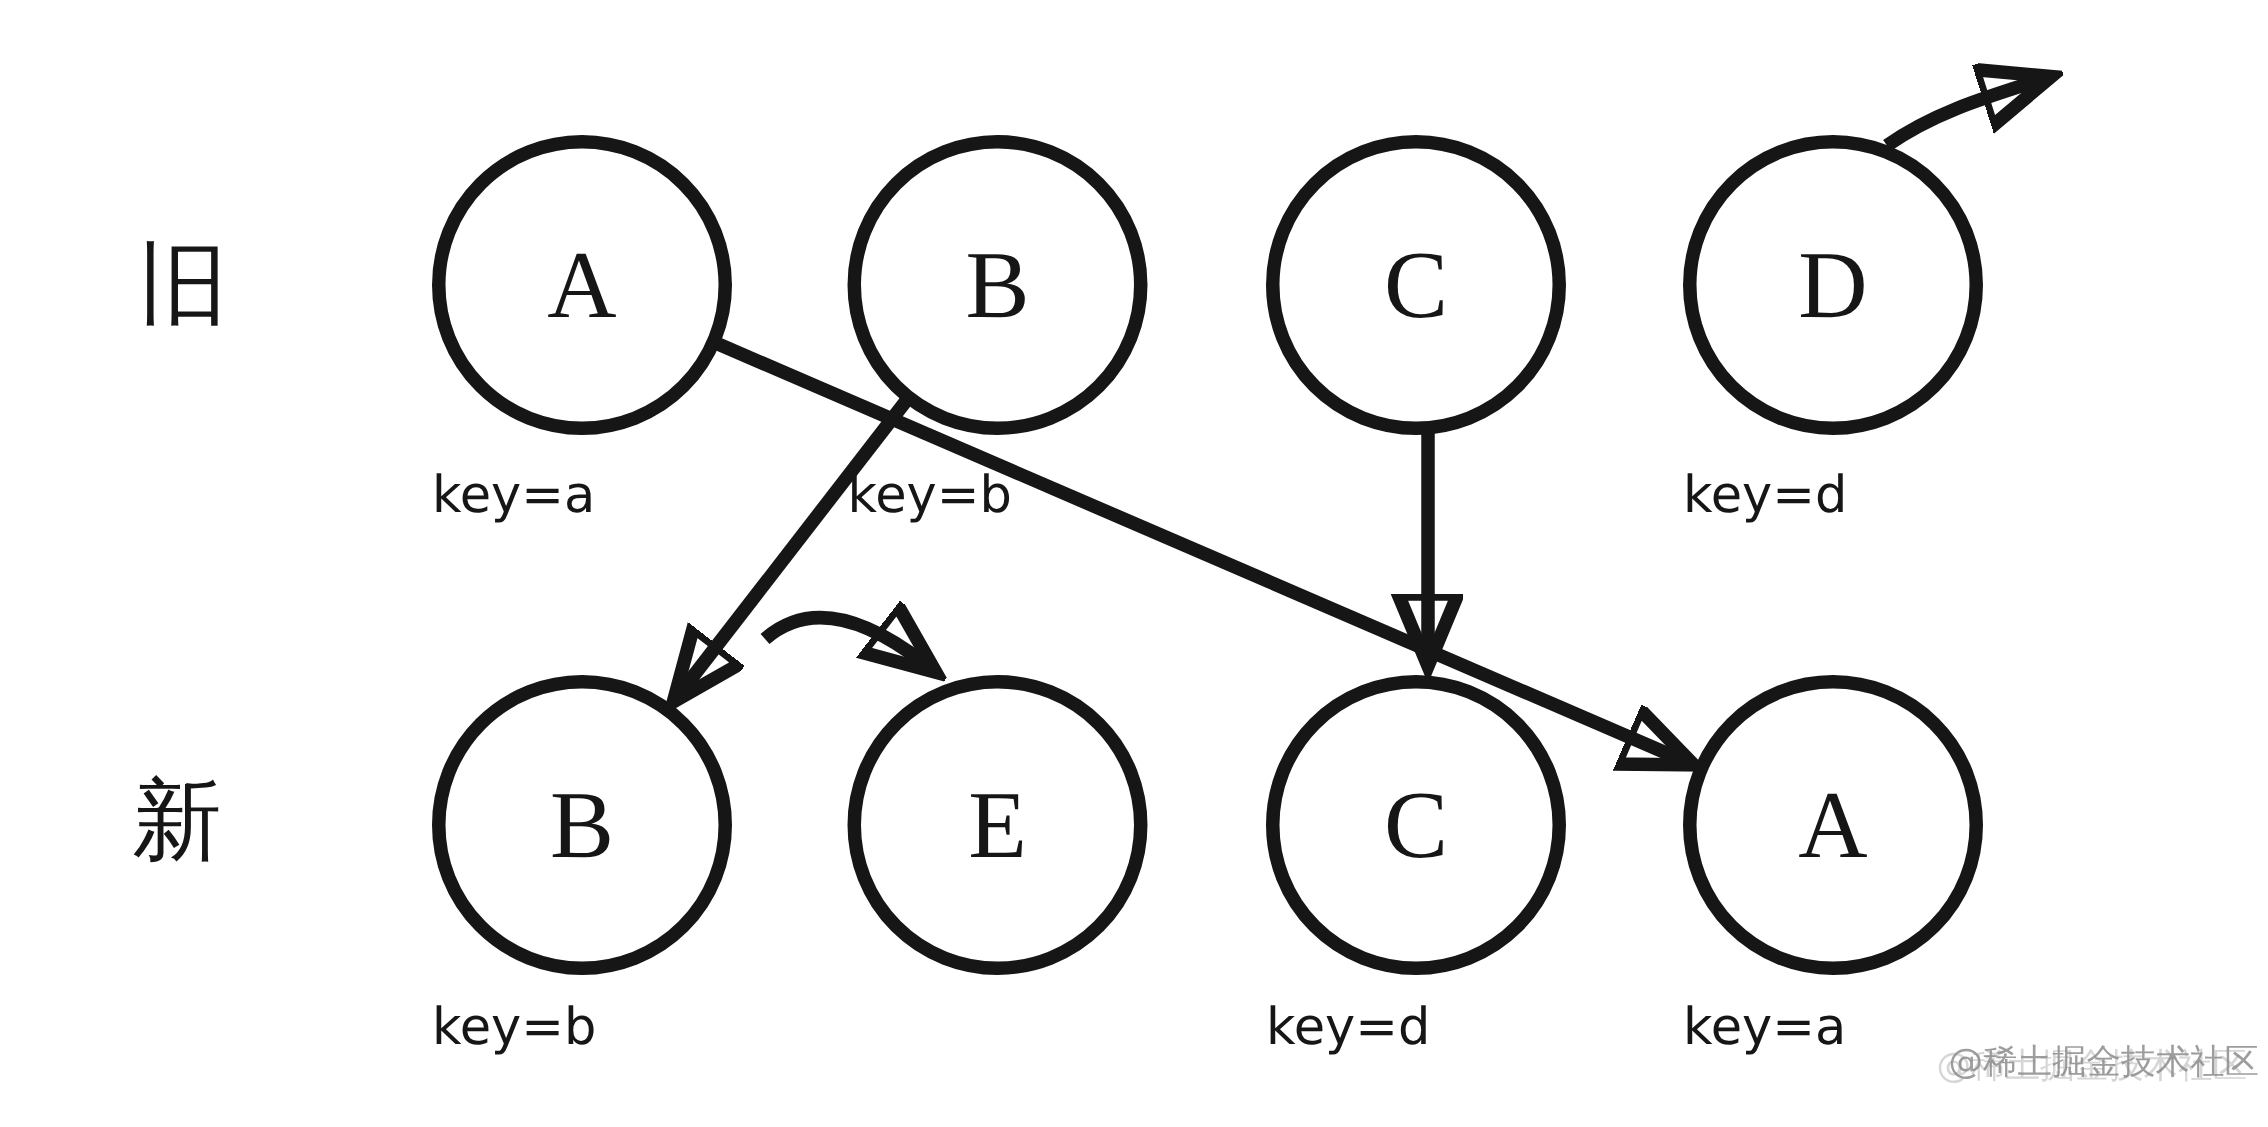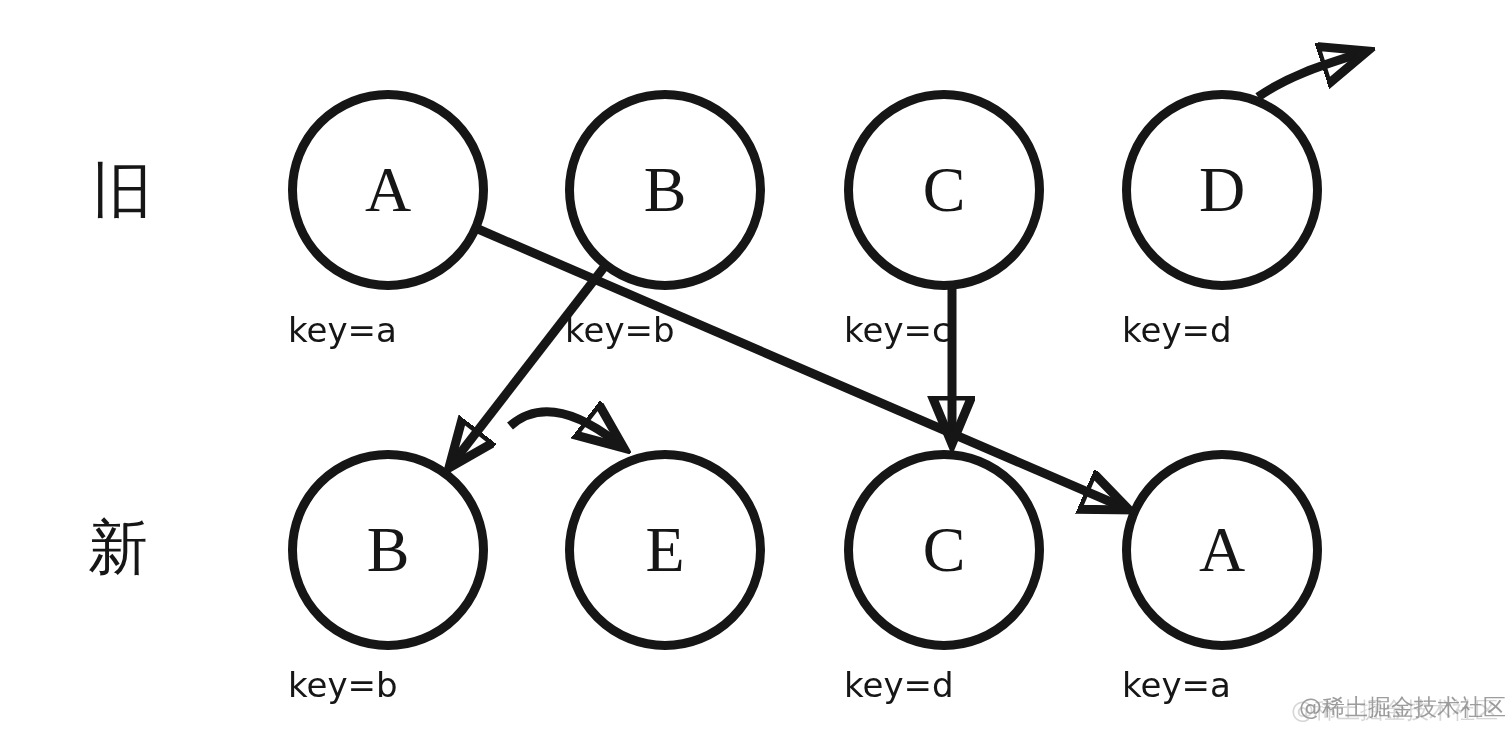--- a/index.html
+++ b/index.html
@@ -111,21 +111,20 @@
   </div>
   <div class="node row-old col-2">
     <span>C</span>
   </div>
   <div class="node row-old col-3">
     <span>D</span>
   </div>
 
   <div class="key-label key-old col-0">key=a</div>
   <div class="key-label key-old col-1">key=b</div>
-  <div class="key-label key-old col-2">key=c</div>
   <div class="key-label key-old col-3">key=d</div>
 
   <div class="node row-new col-0">
     <span>B</span>
   </div>
   <div class="node row-new col-1">
     <span>E</span>
   </div>
   <div class="node row-new col-2">
     <span>C</span>

